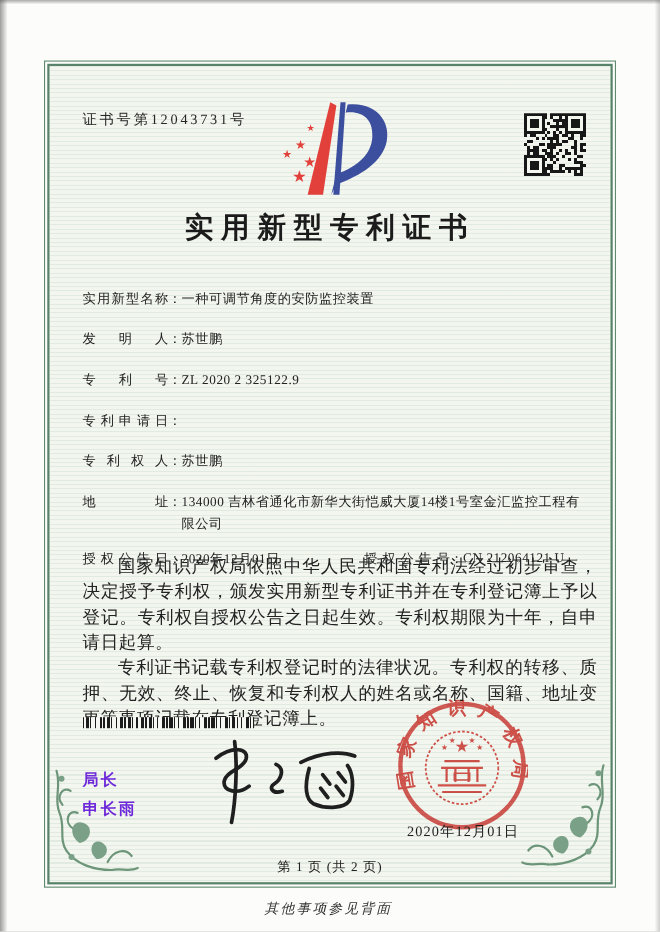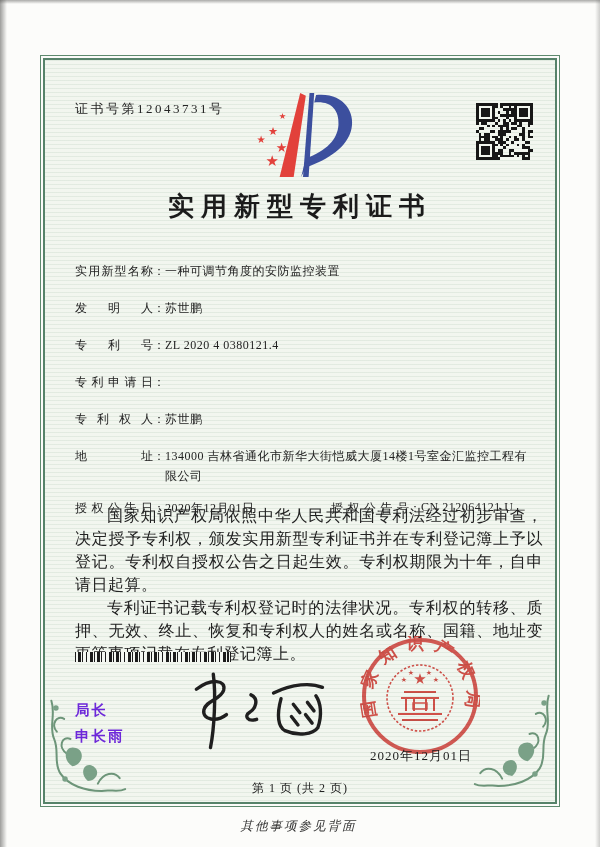--- a/index.html
+++ b/index.html
@@ -275,21 +275,21 @@
       <span class="fvalue">一种可调节角度的安防监控装置</span>
     </div>
     <div class="frow">
       <span class="flabel">发明人</span>
         <span class="fcolon">：</span>
       <span class="fvalue">苏世鹏</span>
     </div>
     <div class="frow">
       <span class="flabel">专利号</span>
         <span class="fcolon">：</span>
-      <span class="fvalue">ZL 2020 4 0380121.4</span>
+      <span class="fvalue">ZL 2020 2 325122.9</span>
     </div>
     <div class="frow">
       <span class="flabel">专利申请日</span>
         <span class="fcolon">：</span>
     </div>
     <div class="frow">
       <span class="flabel">专利权人</span>
         <span class="fcolon">：</span>
       <span class="fvalue">苏世鹏</span>
     </div>

